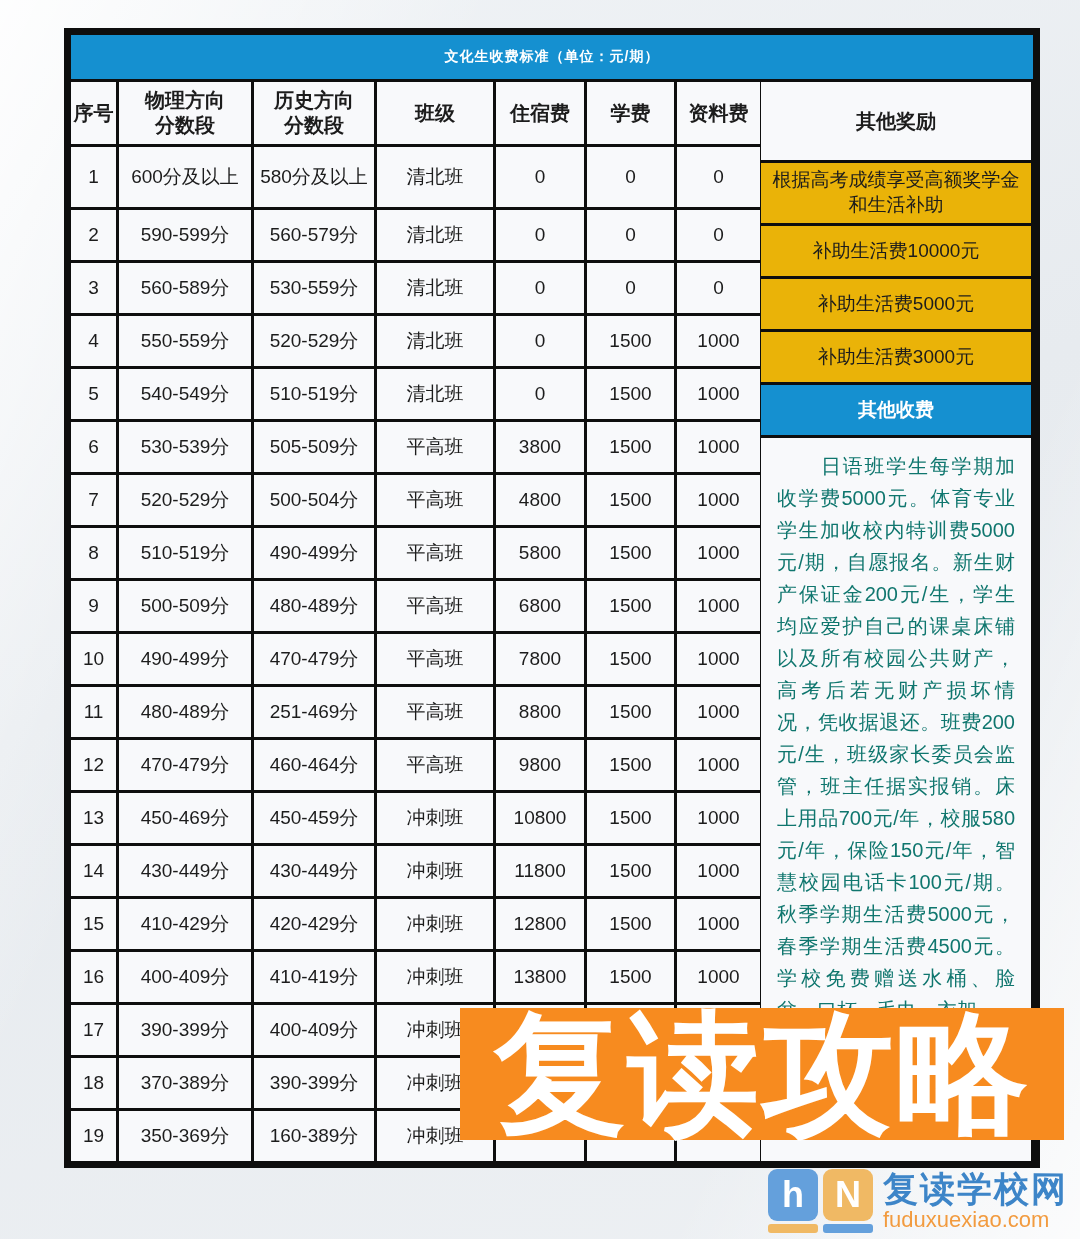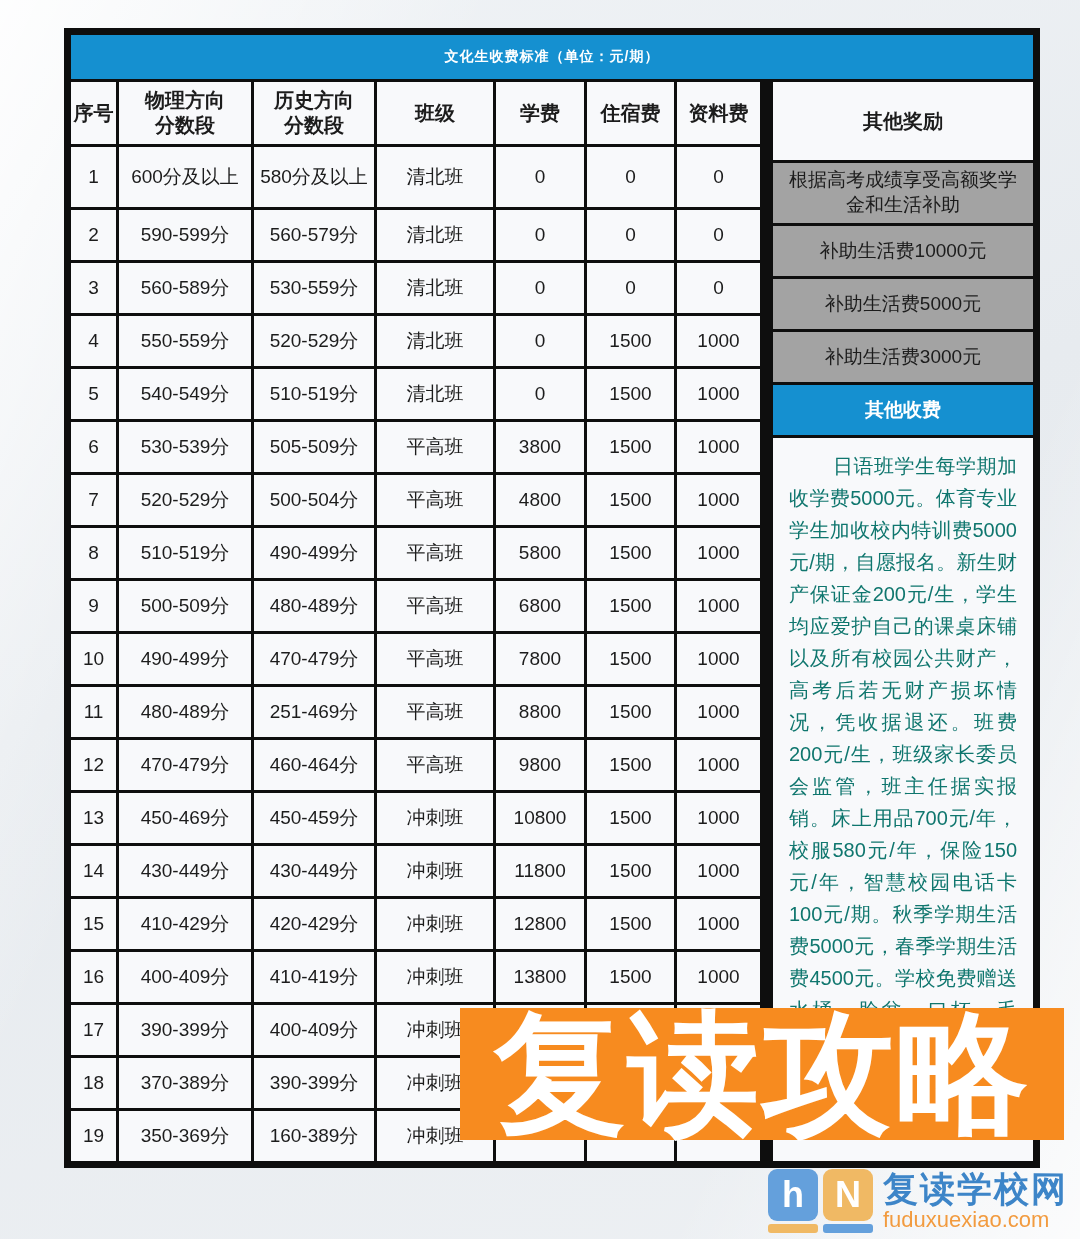--- a/index.html
+++ b/index.html
@@ -13,35 +13,35 @@
   }
   .sheet{
     position:absolute;left:64px;top:28px;width:962px;
     border:4px solid #0e0e0e;background:#0e0e0e;
     display:flex;flex-direction:column;gap:3px;padding:3px;
   }
   .title-bar{
     height:44px;display:flex;align-items:center;justify-content:center;
     color:#fff;font-weight:bold;font-size:14px;letter-spacing:1px;
   }
-  .tbody{display:flex;gap:13px;}
+  .tbody{display:flex;gap:1px;}
   .fee-grid{
     display:grid;gap:3px;background:#0e0e0e;
     grid-template-columns:45px 132px 120px 116px 88px 87px 83px;
     grid-template-rows:62px 60px repeat(18,50px);
   }
   .cell,.hcell{
     background:#f8f9fb;display:flex;align-items:center;justify-content:center;
     font-size:19px;color:#1c1c1c;text-align:center;overflow:hidden;
   }
   .hcell{font-weight:bold;font-size:20px;white-space:pre-line;line-height:1.25;}
   .right-col{width:270px;display:flex;flex-direction:column;gap:3px;}
   .right-col .hcell{height:78px;}
   .rcell{
-    background:#a3a3a3;display:flex;align-items:center;justify-content:center;
+    background:#eab308;display:flex;align-items:center;justify-content:center;
     font-size:19px;color:#1c1c1c;text-align:center;line-height:1.3;padding:0 10px;
   }
   .h60{height:60px;}.h50{height:50px;}
   .blue{background:#1590d0;color:#fff;font-weight:bold;}
   .notes-cell{
     background:#f8f9fb;flex:1;overflow:hidden;
     padding:12px 16px 6px 16px;font-size:20px;line-height:1.6;
     color:#0f766e;text-align:justify;
   }
   .notes-cell p{margin:0;text-indent:2.2em;}
@@ -74,22 +74,22 @@
 <div class="sheet">
   <div class="title-bar blue" style="background: rgb(21, 144, 208);">文化生收费标准（单位：元/期）</div>
   <div class="tbody">
     <div class="fee-grid">
       <div class="hcell">序号</div>
       <div class="hcell">物理方向
 分数段</div>
       <div class="hcell">历史方向
 分数段</div>
       <div class="hcell">班级</div>
+      <div class="hcell">住宿费</div>
       <div class="hcell">学费</div>
-      <div class="hcell">住宿费</div>
       <div class="hcell">资料费</div>
     <div class="cell">1</div>
         <div class="cell">600分及以上</div>
         <div class="cell">580分及以上</div>
         <div class="cell">清北班</div>
         <div class="cell">0</div>
         <div class="cell">0</div>
         <div class="cell">0</div>
         <div class="cell">2</div>
         <div class="cell">590-599分</div>

